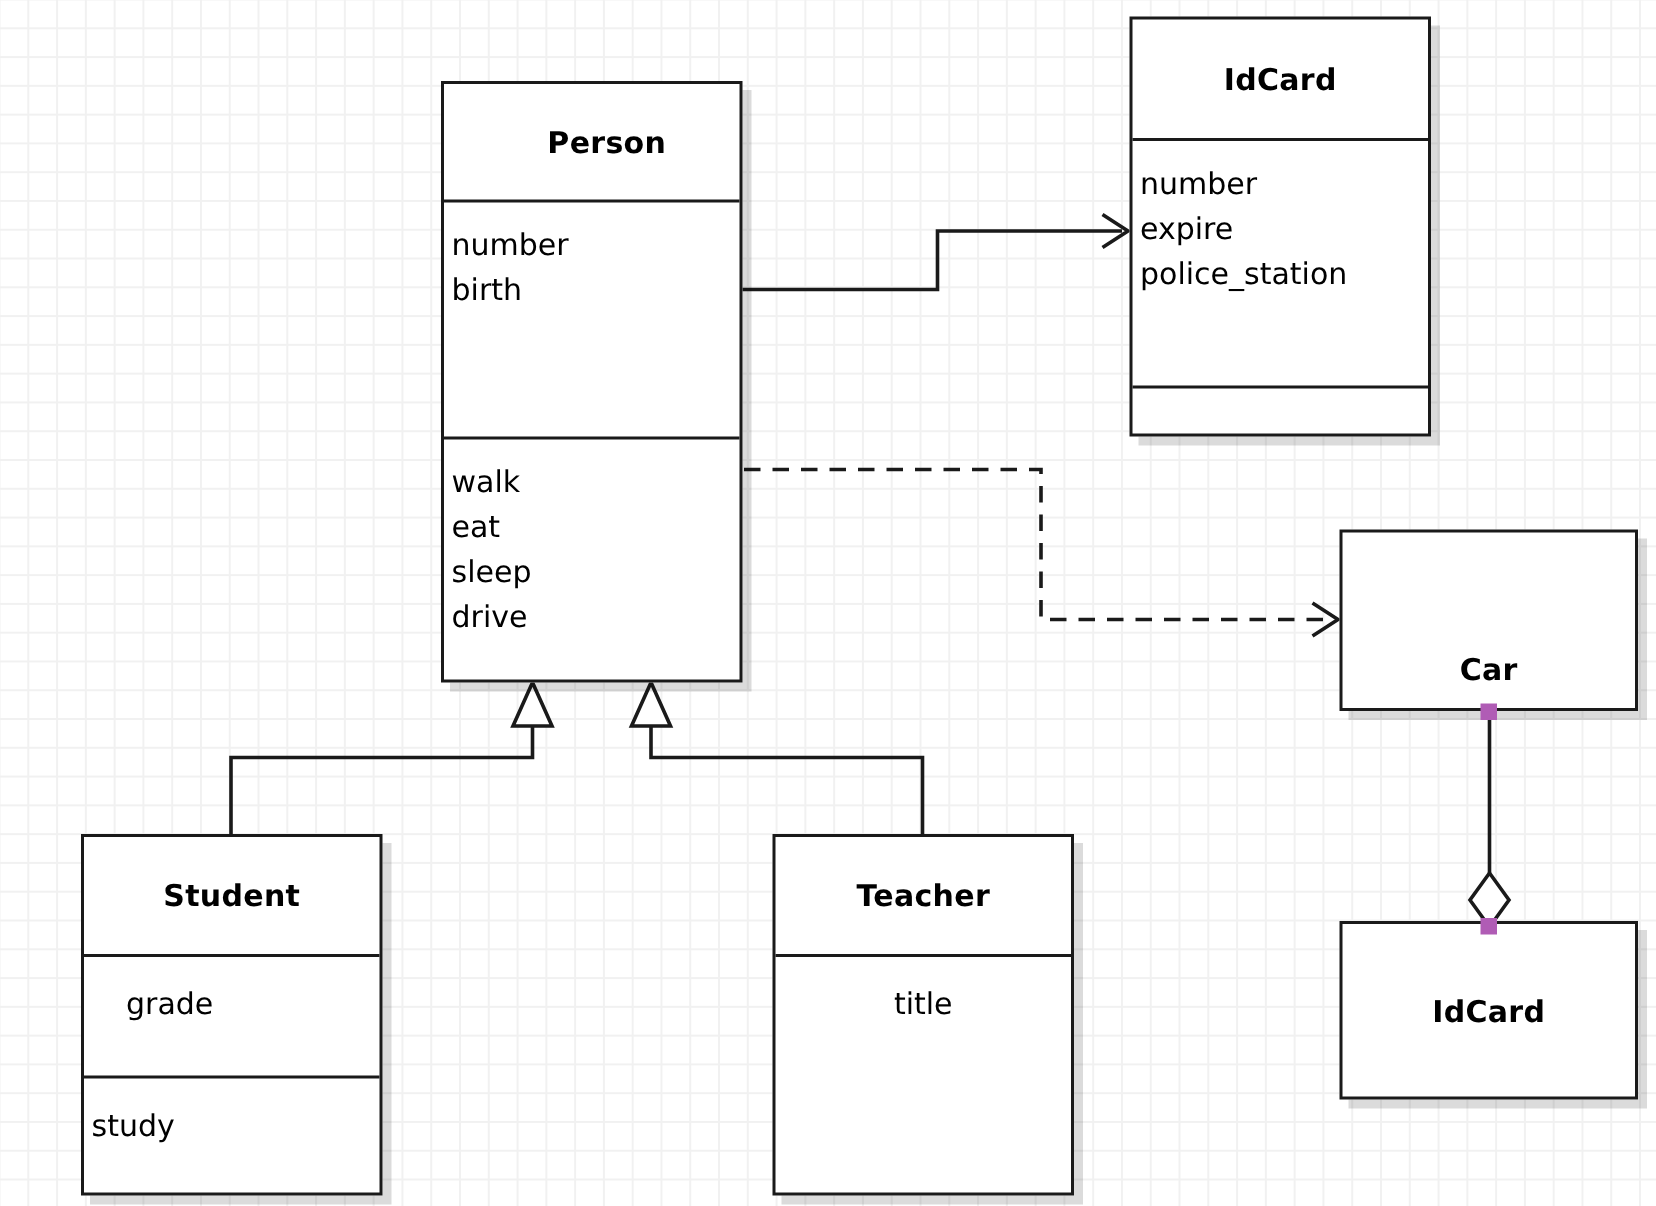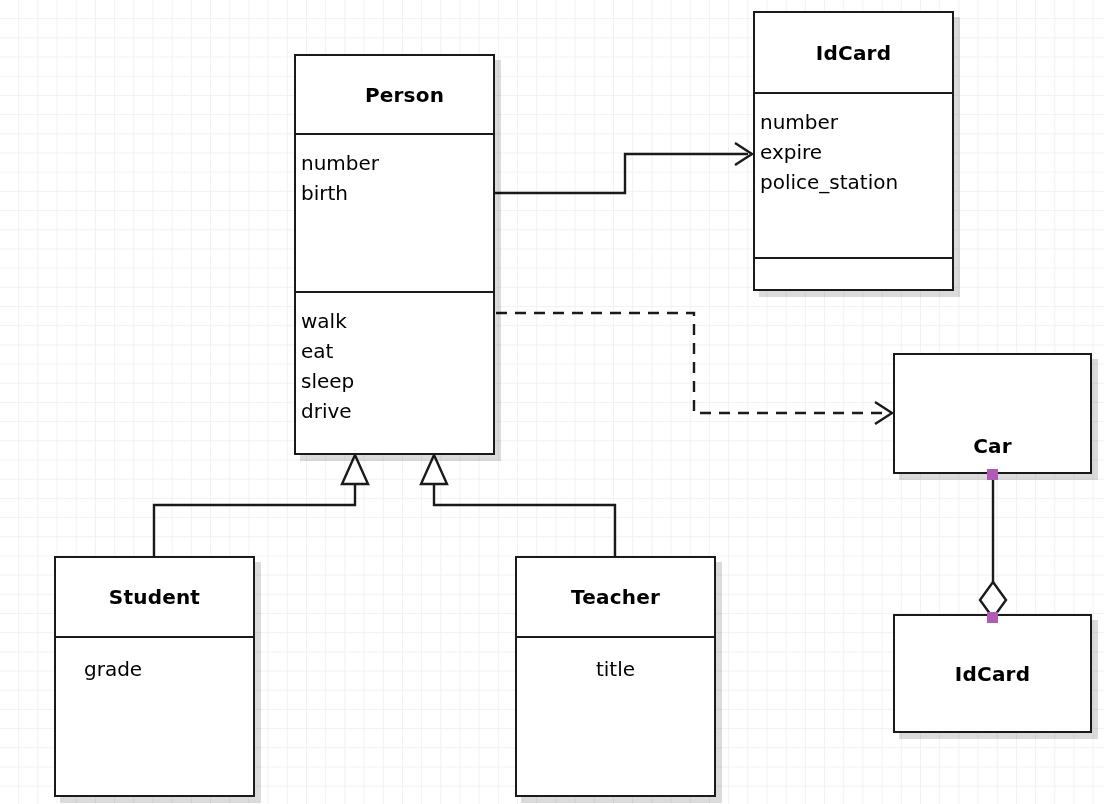--- a/index.html
+++ b/index.html
@@ -141,20 +141,23 @@
   <div class="uml-class" style="left:893px; top:614px; width:199px; height:119px;">
     <div class="uml-compartment uml-title" style="height:100%;">IdCard</div>
   </div>
   <div class="port" style="left:987px; top:612px;"></div>
 
   <div class="uml-class" style="left:54px; top:556px; width:201px; height:241px;">
     <div class="uml-compartment uml-title" style="height:78px;">Student</div>
     <div class="uml-compartment uml-members pad-single" style="height:81px;padding-left:28px;">
       <div class="member-line">grade</div>
     </div>
+    <div class="uml-compartment uml-members pad-single" style="height:82px;">
+      <div class="member-line">study</div>
+    </div>
   </div>
 
   <div class="uml-class" style="left:515px; top:556px; width:201px; height:241px;">
     <div class="uml-compartment uml-title" style="height:78px;">Teacher</div>
     <div class="uml-compartment uml-members pad-single" style="height:81px;text-align:center;">
       <div class="member-line">title</div>
     </div>
   </div>
 
 </div>

